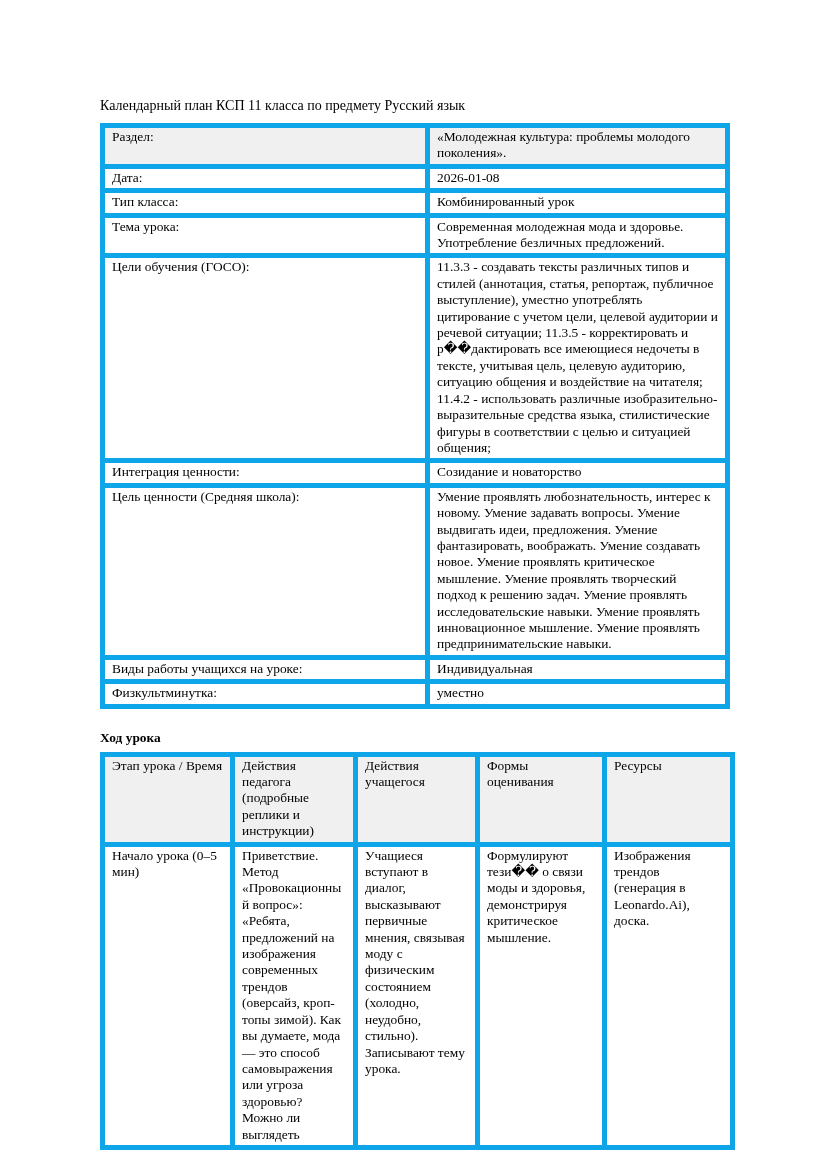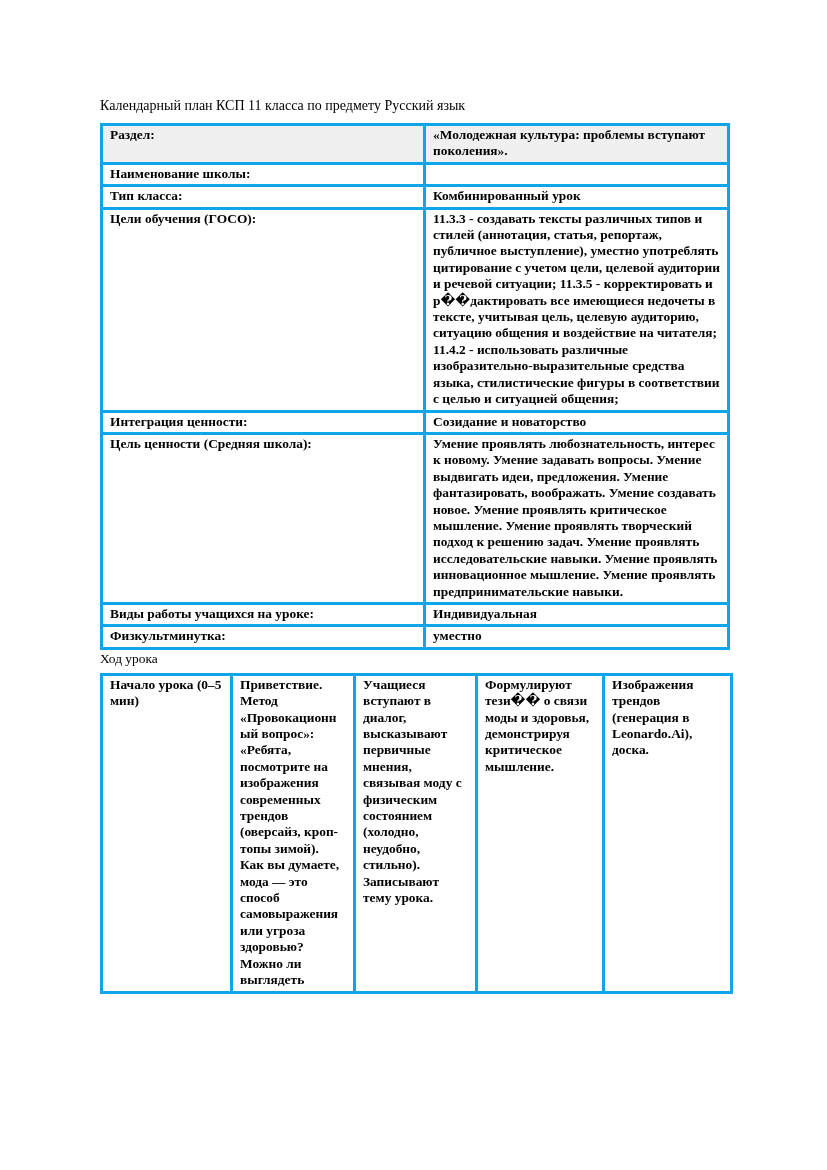--- a/index.html
+++ b/index.html
@@ -25,67 +25,72 @@
     line-height: 17px;
     margin: 0 0 9px 0;
     font-weight: normal;
   }
   table {
     border-collapse: collapse;
     width: 630px;
     table-layout: fixed;
   }
   td, th {
-    border: 3px solid #0ea5e9;
+    border: 5px solid #0ea5e9;
     vertical-align: top;
     text-align: left;
-    font-weight: bold;
+    font-weight: normal;
     font-size: 13.4px;
     line-height: 16.4px;
     padding: 1px 7px 2px 7px;
     overflow-wrap: break-word;
     word-wrap: break-word;
   }
   .shaded {
     background: #f0f0f0;
   }
   .info-label {
     width: 306px;
   }
   .section-heading {
     font-size: 13.4px;
     line-height: 17px;
-    margin: 0 0 6px 0;
+    margin: 20px 0 6px 0;
+    font-weight: bold;
   }
   .lesson-table col.c1 { width: 130px; }
   .lesson-table col.c2 { width: 123px; }
   .lesson-table col.c3 { width: 122px; }
   .lesson-table col.c4 { width: 127px; }
   .lesson-table col.c5 { width: 128px; }
 </style>
 </head>
 <body>
 
 <div class="page">
 
   <p class="doc-title">Календарный план КСП 11 класса по предмету Русский язык</p>
 
   <table class="info-table">
     <tbody>
       <tr class="shaded">
         <td class="info-label">Раздел:</td>
-        <td>«Молодежная культура: проблемы вступают поколения».</td>
+        <td>«Молодежная культура: проблемы молодого поколения».</td>
       </tr>
       <tr>
-        <td class="info-label">Наименование школы:</td>
-        <td></td>
+        <td class="info-label">Дата:</td>
+        <td>2026-01-08</td>
       </tr>
       <tr>
         <td class="info-label">Тип класса:</td>
         <td>Комбинированный урок</td>
+      </tr>
+      <tr>
+        <td class="info-label">Тема урока:</td>
+        <td>Современная молодежная мода и здоровье. Употребление безличных предложений.</td>
       </tr>
       <tr>
         <td class="info-label">Цели обучения (ГОСО):</td>
         <td>11.3.3 - создавать тексты различных типов и стилей (аннотация, статья, репортаж, публичное выступление), уместно употреблять цитирование с учетом цели, целевой аудитории и речевой ситуации; 11.3.5 - корректировать и р��дактировать все имеющиеся недочеты в тексте, учитывая цель, целевую аудиторию, ситуацию общения и воздействие на читателя; 11.4.2 - использовать различные изобразительно-выразительные средства языка, стилистические фигуры в соответствии с целью и ситуацией общения;</td>
       </tr>
       <tr>
         <td class="info-label">Интеграция ценности:</td>
         <td>Созидание и новаторство</td>
       </tr>
       <tr>
@@ -107,23 +112,30 @@
 
   <table class="lesson-table">
     <colgroup>
       <col class="c1">
         <col class="c2">
         <col class="c3">
         <col class="c4">
         <col class="c5">
     </colgroup>
     <tbody>
+      <tr class="shaded">
+        <th>Этап урока / Время</th>
+        <th>Действия педагога (подробные реплики и инструкции)</th>
+        <th>Действия учащегося</th>
+        <th>Формы оценивания</th>
+        <th>Ресурсы</th>
+      </tr>
       <tr>
         <td>Начало урока (0–5 мин)</td>
-        <td>Приветствие. Метод «Провокационный вопрос»: «Ребята, посмотрите на изображения современных трендов (оверсайз, кроп-топы зимой). Как вы думаете, мода — это способ самовыражения или угроза здоровью? Можно ли выглядеть</td>
+        <td>Приветствие. Метод «Провокационный вопрос»: «Ребята, предложений на изображения современных трендов (оверсайз, кроп-топы зимой). Как вы думаете, мода — это способ самовыражения или угроза здоровью? Можно ли выглядеть</td>
         <td>Учащиеся вступают в диалог, высказывают первичные мнения, связывая моду с физическим состоянием (холодно, неудобно, стильно). Записывают тему урока.</td>
         <td>Формулируют тези�� о связи моды и здоровья, демонстрируя критическое мышление.</td>
         <td>Изображения трендов (генерация в Leonardo.Ai), доска.</td>
       </tr>
     </tbody>
   </table>
 
 </div>
 
 </body></html>

